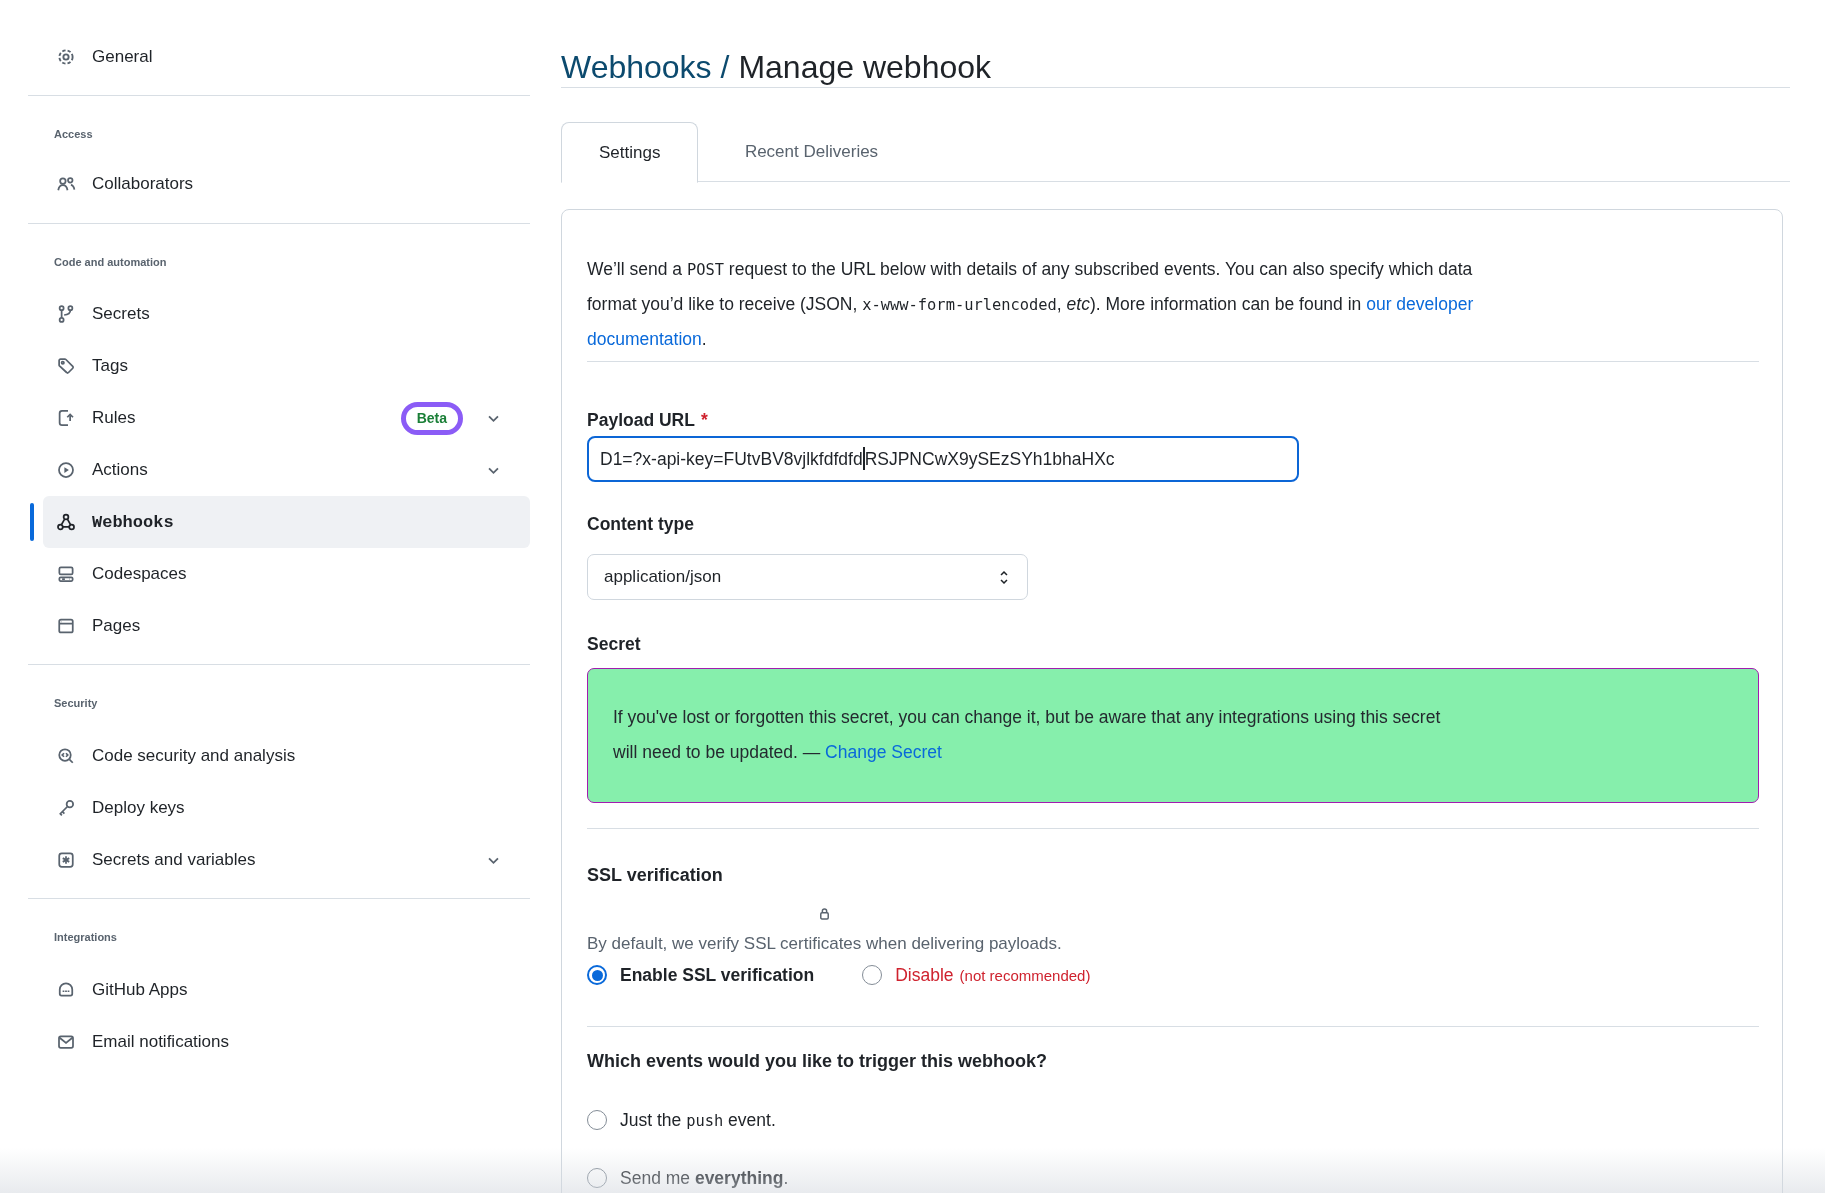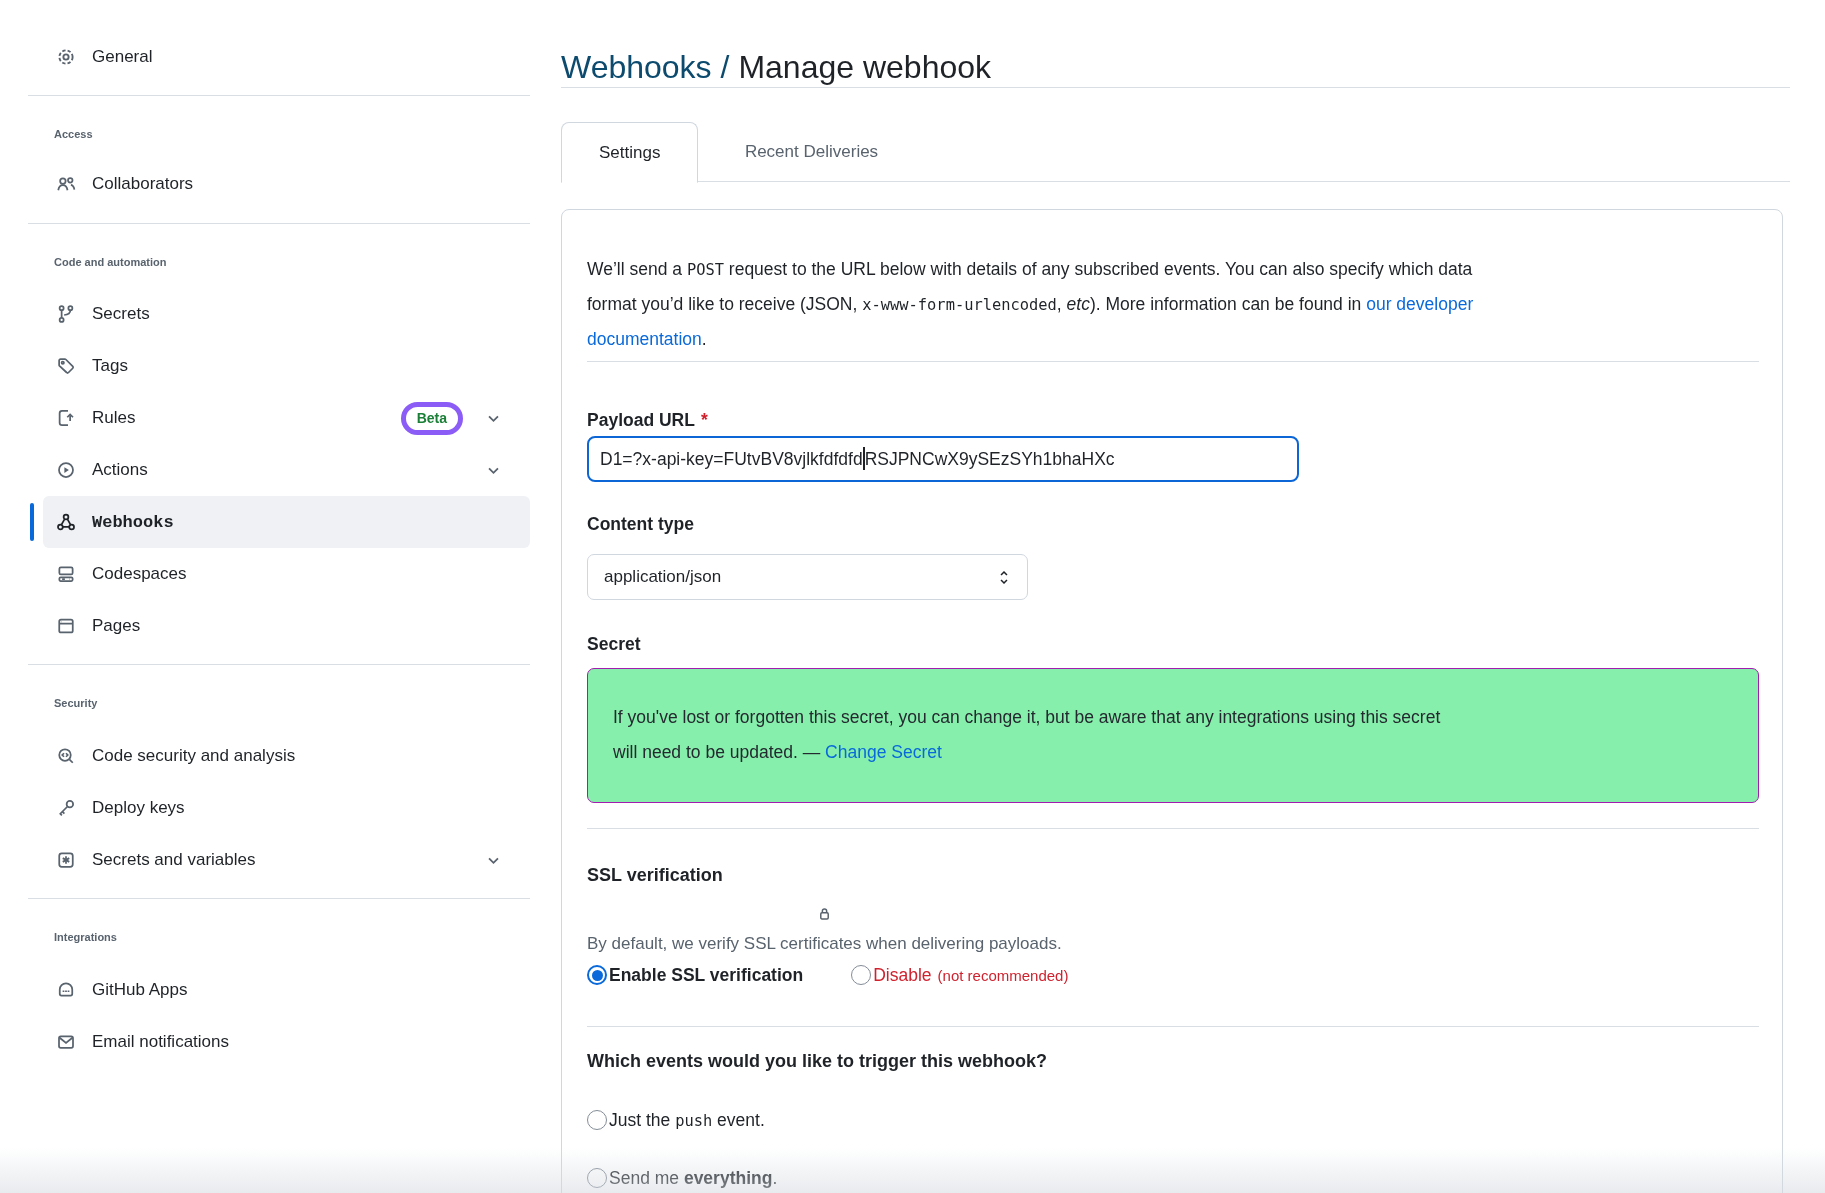--- a/index.html
+++ b/index.html
@@ -58,21 +58,21 @@
   .warn-box{position:absolute;top:458px;left:25px;width:1172px;height:135px;box-sizing:border-box;background:#86efac;border:1px solid #a21caf;border-radius:7px;padding:31px 25px;font-size:17.5px;line-height:35px;color:#24292f;}
 
   .sec-heading{position:absolute;left:25px;font-size:18px;font-weight:700;line-height:26px;}
   .lock-row{position:absolute;top:694px;left:25px;display:flex;align-items:center;gap:10px;font-size:17px;color:#59636e;flex-direction:column;}
   .lock-row svg{width:17px;height:20px;color:#59636e;}
 
   .radio-row{position:absolute;left:25px;display:flex;align-items:center;}
   .radio{width:20px;height:20px;border-radius:50%;border:1.5px solid #848d97;background:#fff;box-sizing:border-box;flex-shrink:0;cursor:pointer;}
   .radio.checked{border:2px solid #0969da;position:relative;}
   .radio.checked::after{content:"";position:absolute;inset:2.5px;border-radius:50%;background:#0969da;}
-  .radio-label{margin-left:2px;font-size:17.5px;cursor:pointer;}
+  .radio-label{margin-left:13px;font-size:17.5px;cursor:pointer;}
   .bold{font-weight:700;}
   .danger{color:#cf222e;}
   .danger-note{color:#cf222e;font-size:15px;margin-left:6px;}
 
   .bottom-fade{position:absolute;left:0;top:1148px;width:1825px;height:45px;background:linear-gradient(180deg,rgba(222,226,231,0) 0%,rgba(213,218,224,0.55) 100%);pointer-events:none;}
 </style>
 </head>
 <body>
 
 <aside class="sidebar">

